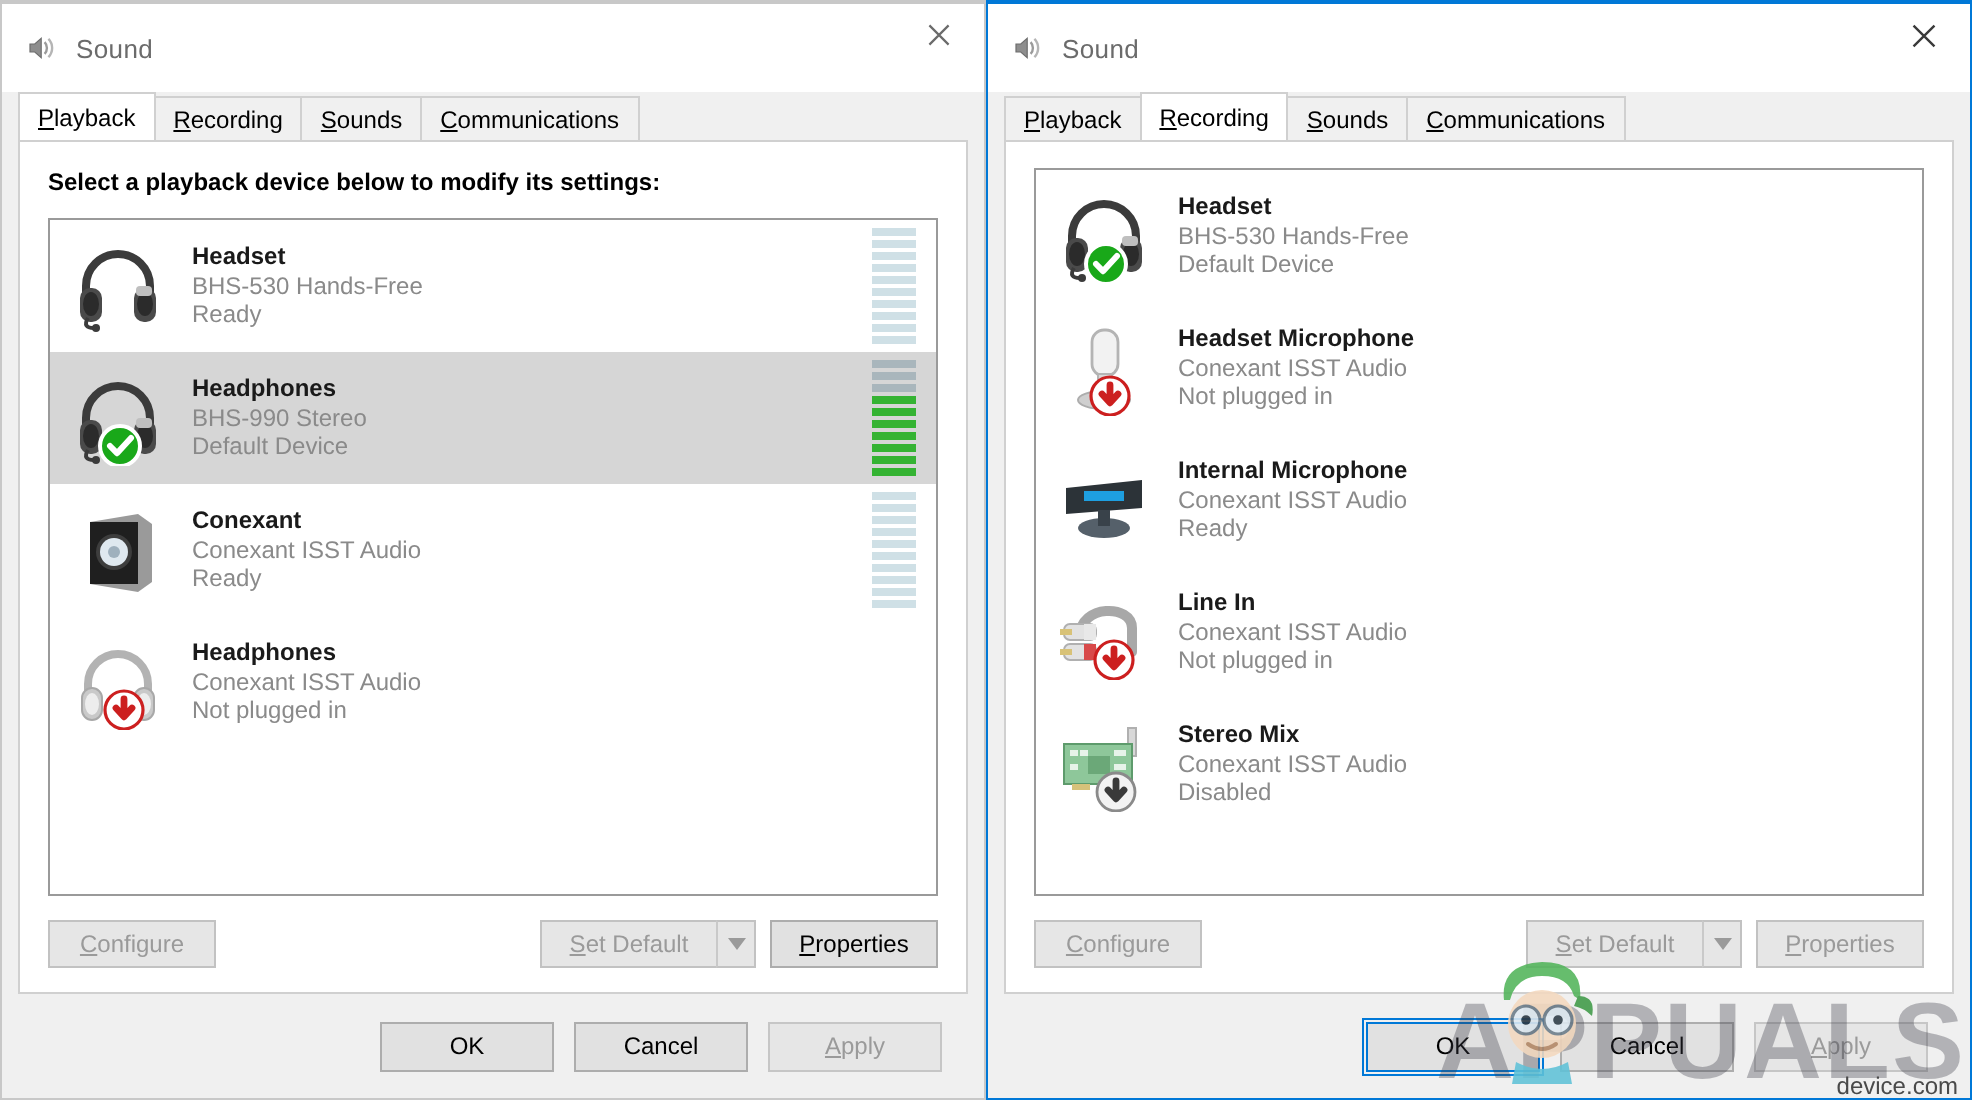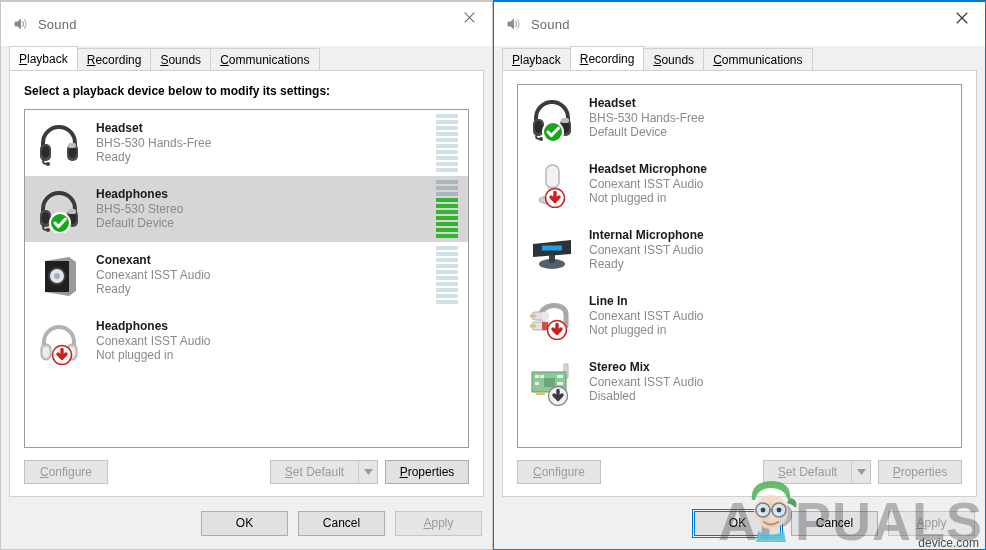--- a/index.html
+++ b/index.html
@@ -208,21 +208,21 @@
   }
   .split-btn .arrow svg { display: block; }
 
   
   .dialog-footer {
     flex: 0 0 auto;
     height: 52px;
     display: flex;
     align-items: center;
     justify-content: flex-end;
-    padding-right: 10px;
+    padding-right: 21px;
     gap: 10px;
   }
   .dlg-btn {
     width: 87px;
     height: 25px;
     font-size: 12px;
     background: #e1e1e1;
     border: 1px solid #adadad;
     display: flex;
     align-items: center;
@@ -361,21 +361,21 @@
               <ellipse cx="37.5" cy="33" rx="4" ry="6" fill="#2b2b2b"></ellipse>
               <rect x="33" y="24" width="8" height="5" rx="2" fill="#bfbfbf"></rect>
               <path d="M9 40 Q6 45 12 45" fill="none" stroke="#3b3b3b" stroke-width="2"></path>
               <circle cx="13" cy="45" r="2" fill="#3b3b3b"></circle>
               <circle cx="25" cy="38" r="10" fill="#19a819" stroke="#ffffff" stroke-width="2"></circle>
               <path d="M20 38 l3.5 3.6 L30.5 34" fill="none" stroke="#ffffff" stroke-width="3" stroke-linecap="round" stroke-linejoin="round"></path>
             </svg>
           </div>
           <div class="device-text">
             <div class="device-name">Headphones</div>
-            <div class="device-desc">BHS-530 Stereo</div>
+            <div class="device-desc">BHS-990 Stereo</div>
             <div class="device-status">Default Device</div>
           </div>
           <div class="meter">
             <div class="seg on"></div>
               <div class="seg on"></div>
               <div class="seg on"></div>
               <div class="seg on"></div>
             <div class="seg on"></div>
               <div class="seg on"></div>
               <div class="seg on"></div>

